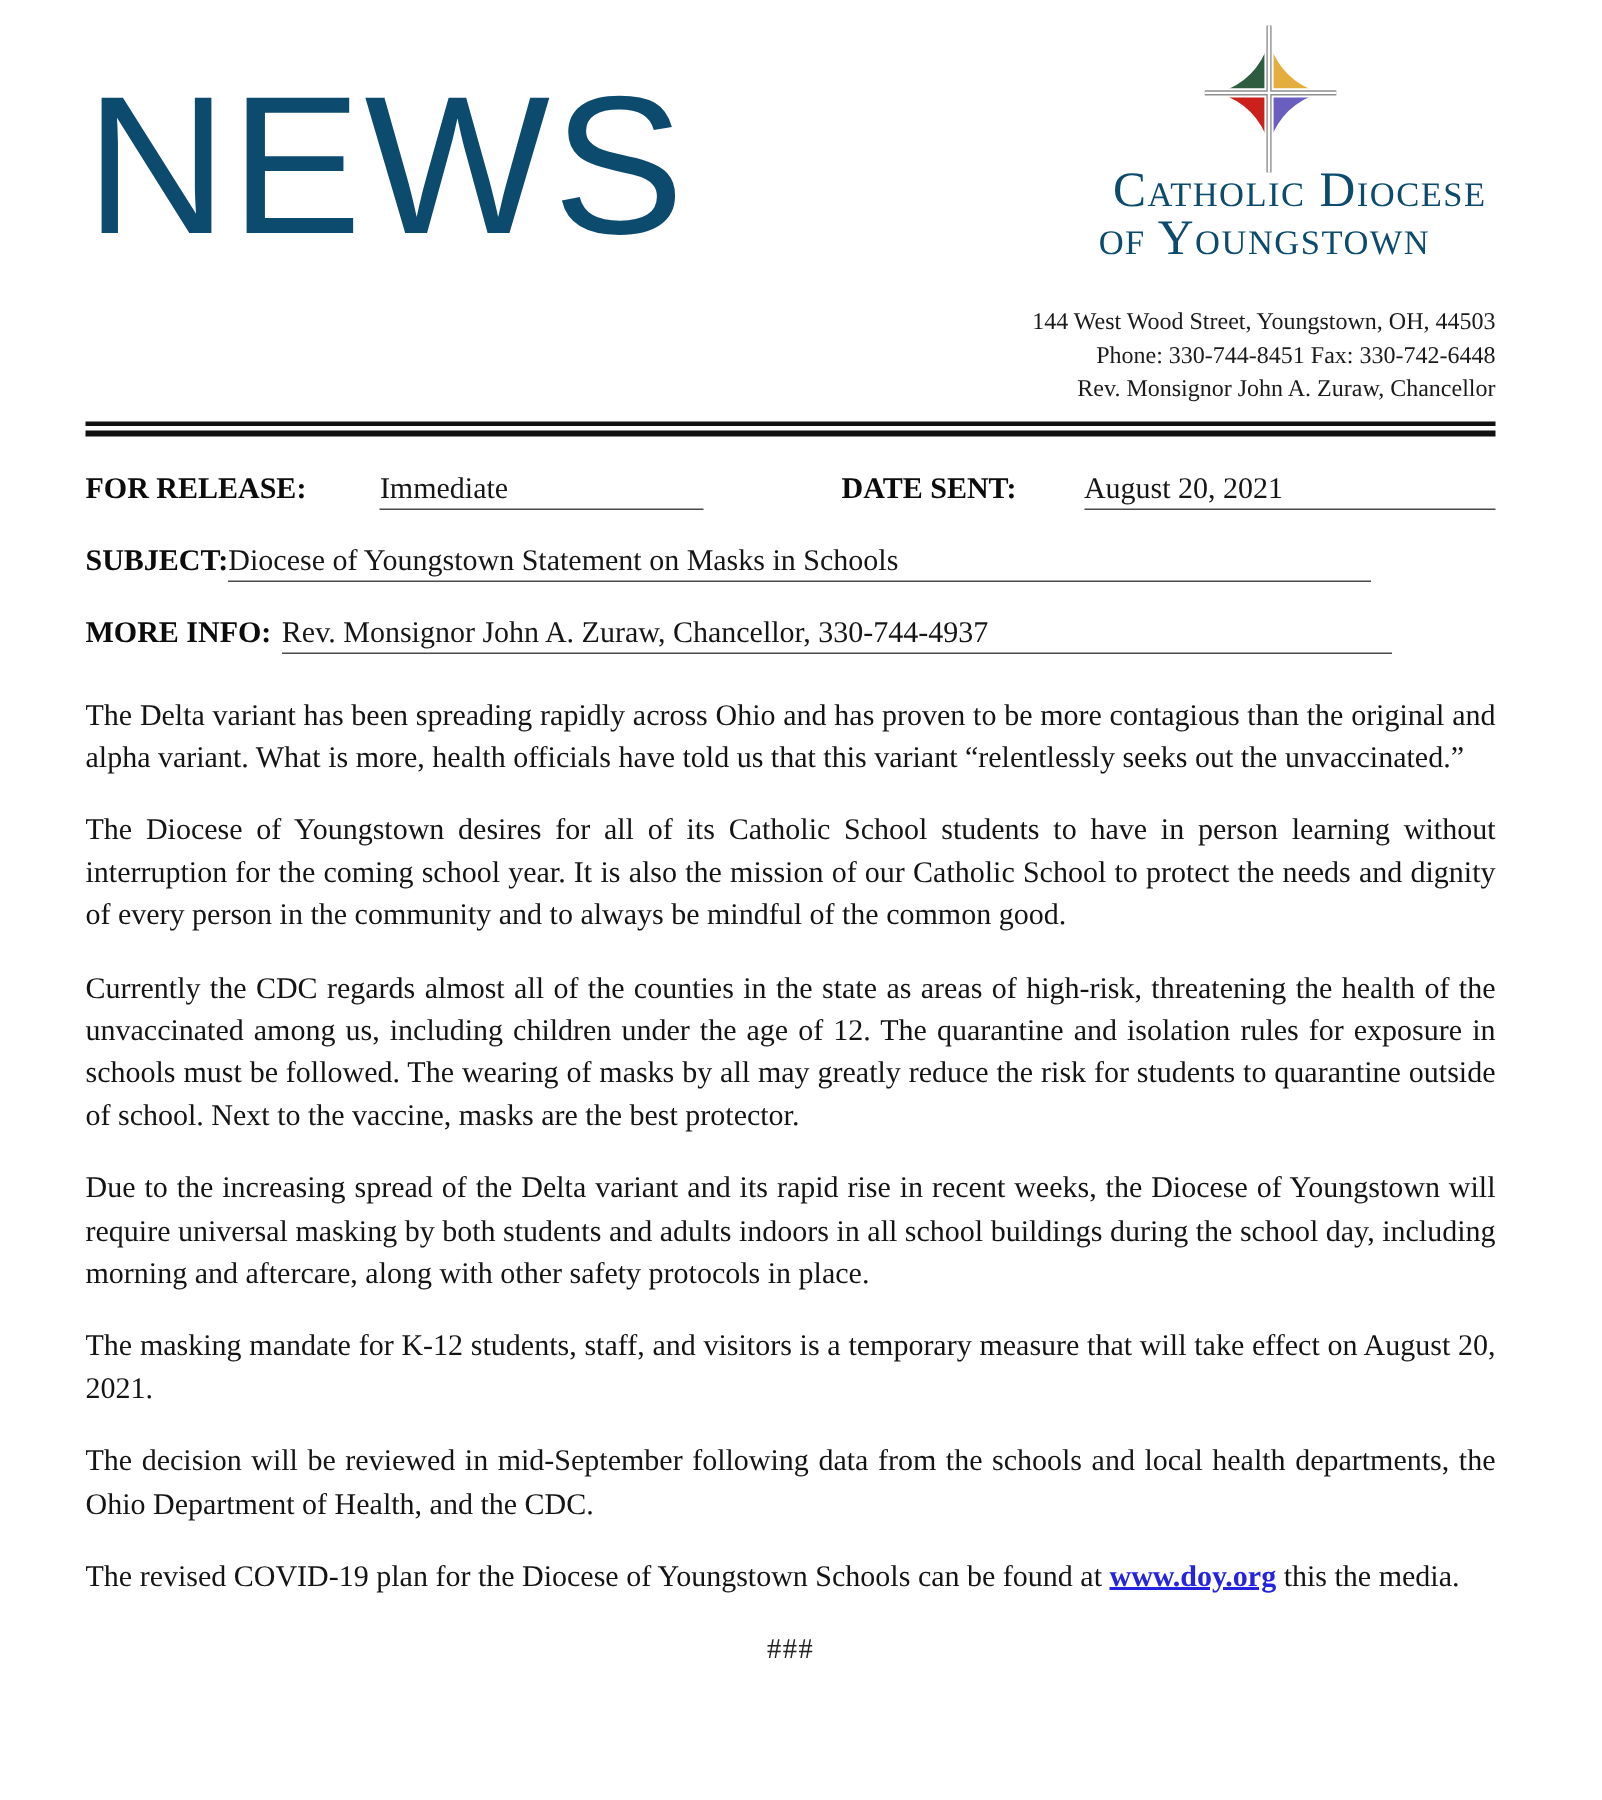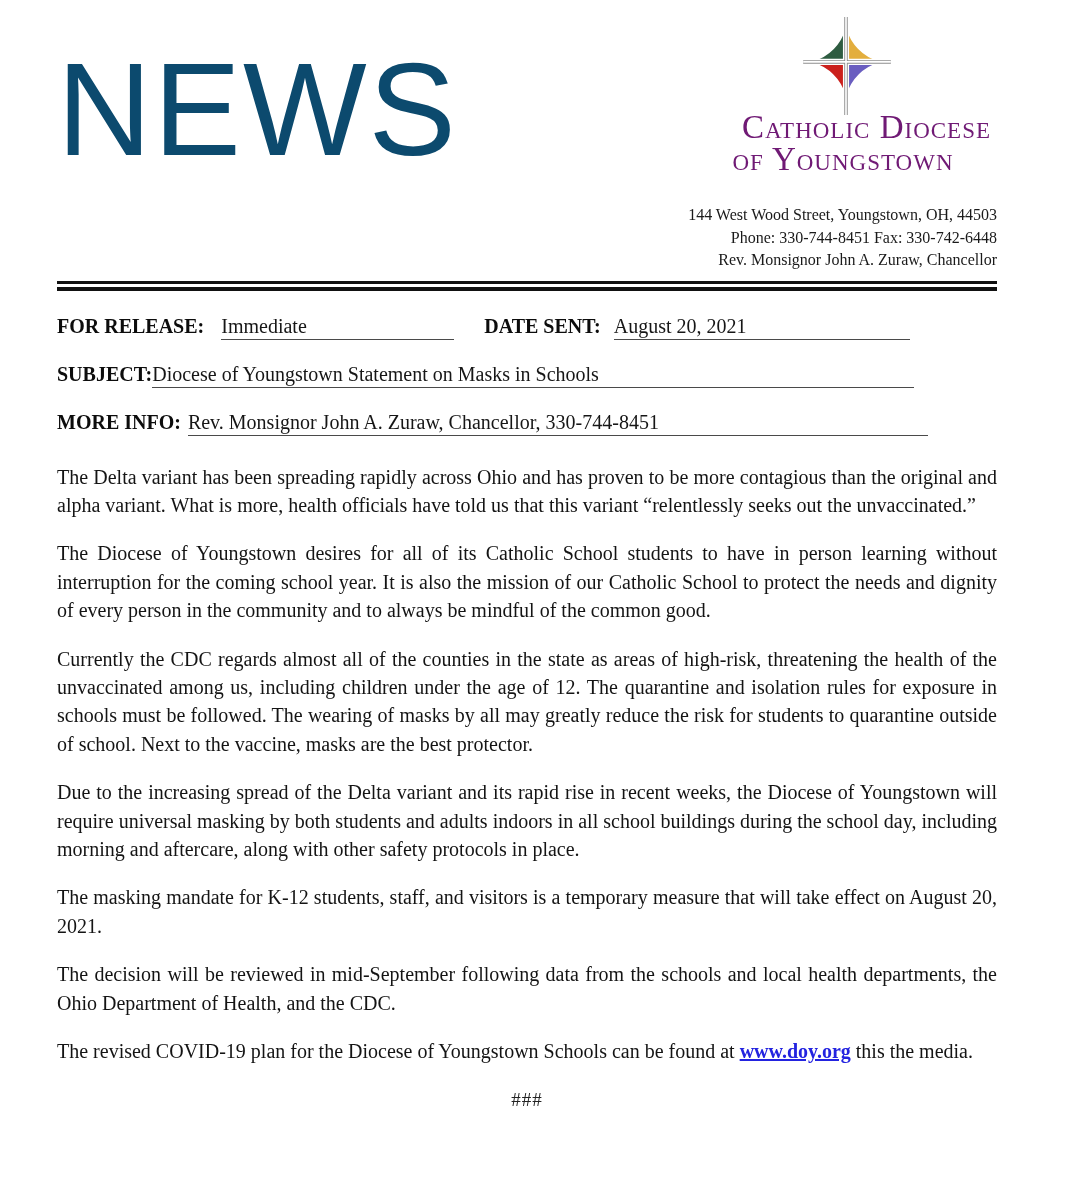--- a/index.html
+++ b/index.html
@@ -34,21 +34,21 @@
     width: 302px;
     text-align: center;
     margin-top: 3px;
   }
   .logo-cross { display: block; margin: 0 auto; }
   .logo-text {
     text-align: right;
     padding-right: 6px;
     font-family: "Liberation Serif", serif;
     font-variant: small-caps;
-    color: #701a75;
+    color: #0c4a6e;
     margin-top: -4px;
   }
   .logo-line1 { font-size: 33px; letter-spacing: 1px; line-height: 28px; }
   .logo-line2 { font-size: 33px; letter-spacing: 1px; line-height: 36px; text-align: center; }
   
   .contact {
     margin-top: 27px;
     text-align: right;
     font-size: 16px;
     line-height: 22.5px;
@@ -57,21 +57,21 @@
   
   .double-rule {
     margin-top: 9px;
     height: 10px;
     border-top: 3px solid #111;
     border-bottom: 4px solid #111;
   }
   
   .fields { margin-top: 24px; font-size: 20px; }
   .field-row { margin-top: 23px; display: flex; align-items: baseline; white-space: nowrap; }
-  .field-row:first-child { margin-top: 12px; }
+  .field-row:first-child { margin-top: 12px; gap: 32px; }
   .field-label { font-weight: bold; color: #0c0c0c; }
   .field-value {
     display: inline-block;
     border-bottom: 1.6px solid #4a4a4a;
     padding-bottom: 1px;
     color: #161616;
   }
   .v-release { width: 233px; margin-left: 17px; }
   .gap-datesent { width: 30px; }
   .v-date { width: 296px; margin-left: 13px; }
@@ -131,21 +131,21 @@
       <span class="gap-datesent"></span>
       <span class="field-label">DATE SENT:</span>
       <span class="field-value v-date">August 20, 2021</span>
     </div>
     <div class="field-row">
       <span class="field-label">SUBJECT:</span>
       <span class="field-value v-subject">Diocese of Youngstown Statement on Masks in Schools</span>
     </div>
     <div class="field-row">
       <span class="field-label">MORE INFO:</span>
-      <span class="field-value v-moreinfo">Rev. Monsignor John A. Zuraw, Chancellor, 330-744-8451</span>
+      <span class="field-value v-moreinfo">Rev. Monsignor John A. Zuraw, Chancellor, 330-744-4937</span>
     </div>
   </section>
 
   <section class="body-copy">
     <p>The Delta variant has been spreading rapidly across Ohio and has proven to be more contagious than the original and alpha variant.  What is more, health officials have told us that this variant “relentlessly seeks out the unvaccinated.”</p>
     <p>The Diocese of Youngstown desires for all of its Catholic School students to have in person learning without interruption for the coming school year.  It is also the mission of our Catholic School to protect the needs and dignity of every person in the community and to always be mindful of the common good.</p>
     <p>Currently the CDC regards almost all of the counties in the state as areas of high-risk, threatening the health of the unvaccinated among us, including children under the age of 12.  The quarantine and isolation rules for exposure in schools must be followed.  The wearing of masks by all may greatly reduce the risk for students to quarantine outside of school.  Next to the vaccine, masks are the best protector.</p>
     <p>Due to the increasing spread of the Delta variant and its rapid rise in recent weeks, the Diocese of Youngstown will require universal masking by both students and adults indoors in all school buildings during the school day, including morning and aftercare, along with other safety protocols in place.</p>
     <p>The masking mandate for K-12 students, staff, and visitors is a temporary measure that will take effect on August 20, 2021.</p>
     <p>The decision will be reviewed in mid-September following data from the schools and local health departments, the Ohio Department of Health, and the CDC.</p>

